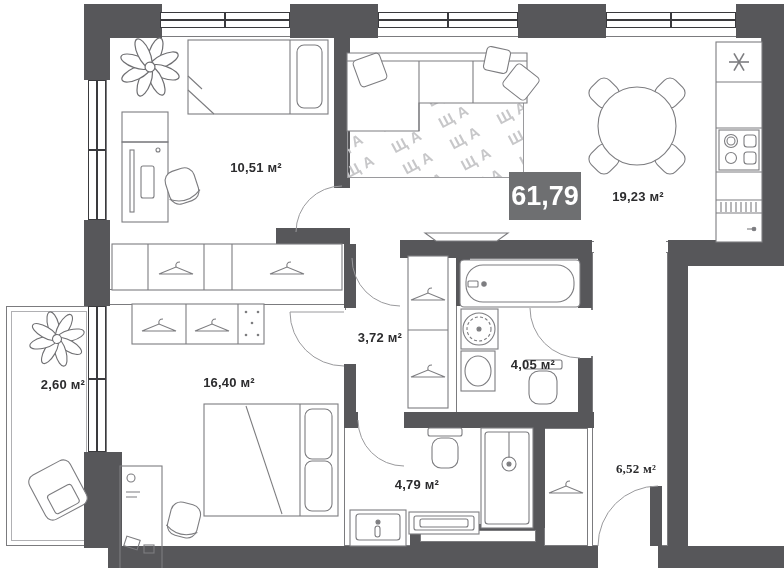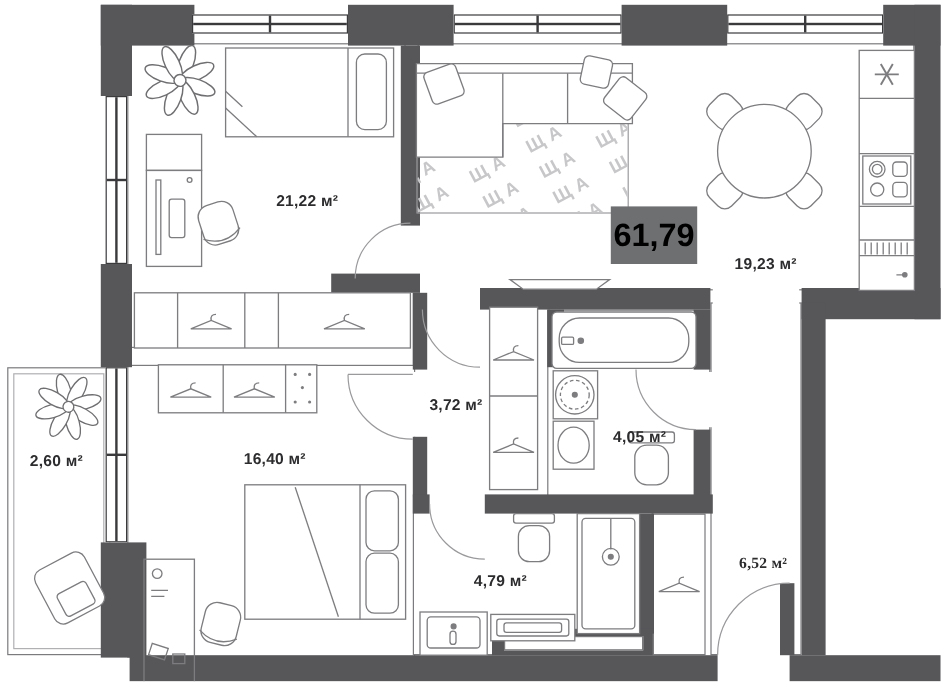--- a/index.html
+++ b/index.html
@@ -18,21 +18,21 @@
   .rug{position:absolute;left:347px;top:102px;width:177px;height:76px;border:1px solid #9a9a9d;
        box-sizing:border-box;overflow:hidden;z-index:4;}
   .rug span{position:absolute;left:-40px;top:-46px;width:320px;display:block;
        transform:rotate(-28deg);font-weight:bold;font-size:15px;line-height:24px;
        letter-spacing:5px;word-spacing:8px;color:#c7c7c9;}
   svg.furn{position:absolute;left:0;top:0;z-index:5;}
   .lbl{position:absolute;z-index:6;font-weight:700;font-size:13px;color:#2c2c2e;
        transform:translate(-50%,-50%);white-space:nowrap;letter-spacing:.2px;}
   .badge{position:absolute;left:509px;top:172px;width:72px;height:48px;z-index:6;
        display:flex;align-items:center;justify-content:center;
-       font-weight:700;font-size:27px;color:#000000;background:#6e6f71;}
+       font-weight:700;font-size:27px;color:#ffffff;background:#6e6f71;}
 </style>
 </head>
 <body>
 
 <div class="plan">
 
   <div class="room" style="left:106px;top:36px;width:232px;height:254px;"></div>
   <div class="room" style="left:348px;top:36px;width:414px;height:206px;"></div>
   <div class="room" style="left:344px;top:244px;width:114px;height:170px;"></div>
   <div class="room" style="left:456px;top:258px;width:136px;height:156px;"></div>
@@ -293,24 +293,24 @@
     <g stroke="#9a9a9d" stroke-width="1">
       <path d="M342 186 A 46 46 0 0 0 296 232"></path>
       <path d="M352 258 A 48 48 0 0 0 400 306"></path>
       <path d="M290 312 A 54 54 0 0 0 344 366 M290 312 L344 312"></path>
       <path d="M530 308 A 50 50 0 0 0 580 358"></path>
       <path d="M358 420 A 46 46 0 0 0 404 466"></path>
       <path d="M598 546 A 60 60 0 0 1 658 486"></path>
     </g>
   </svg>
 
-  <div class="lbl" style="left:256px;top:167px;">21,22 м²</div>
-  <div class="lbl" style="left:638px;top:220px;">19,23 м²</div>
+  <div class="lbl" style="left:256px;top:167px;">10,51 м²</div>
+  <div class="lbl" style="left:638px;top:196px;">19,23 м²</div>
   <div class="lbl" style="left:380px;top:337px;">3,72 м²</div>
   <div class="lbl" style="left:533px;top:364px;">4,05 м²</div>
   <div class="lbl" style="left:229px;top:382px;">16,40 м²</div>
-  <div class="lbl" style="left:47px;top:384px;">2,60 м²</div>
+  <div class="lbl" style="left:63px;top:384px;">2,60 м²</div>
   <div class="lbl" style="left:417px;top:484px;text-align:right;">4,79 м²</div>
   <div class="lbl" style="left:636px;top:469px;font-family:Liberation Serif, serif;">6,52 м²</div>
 
   <div class="badge">61,79</div>
 
 </div>
 
 </body></html>

